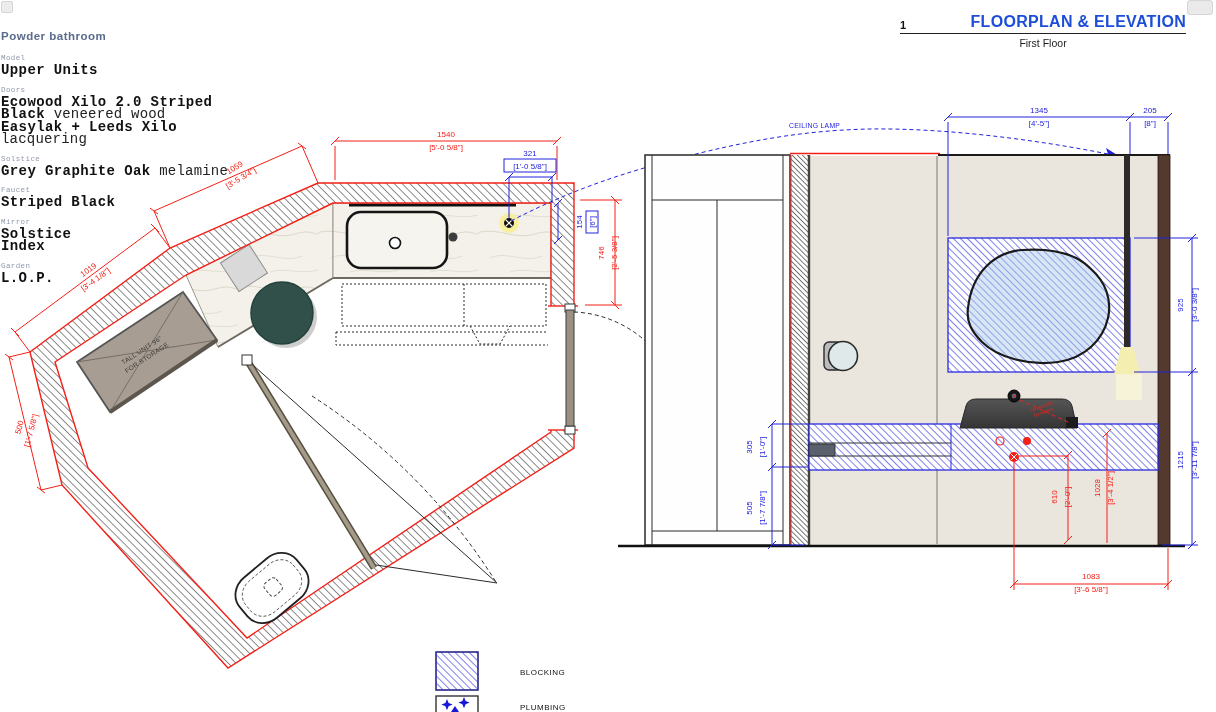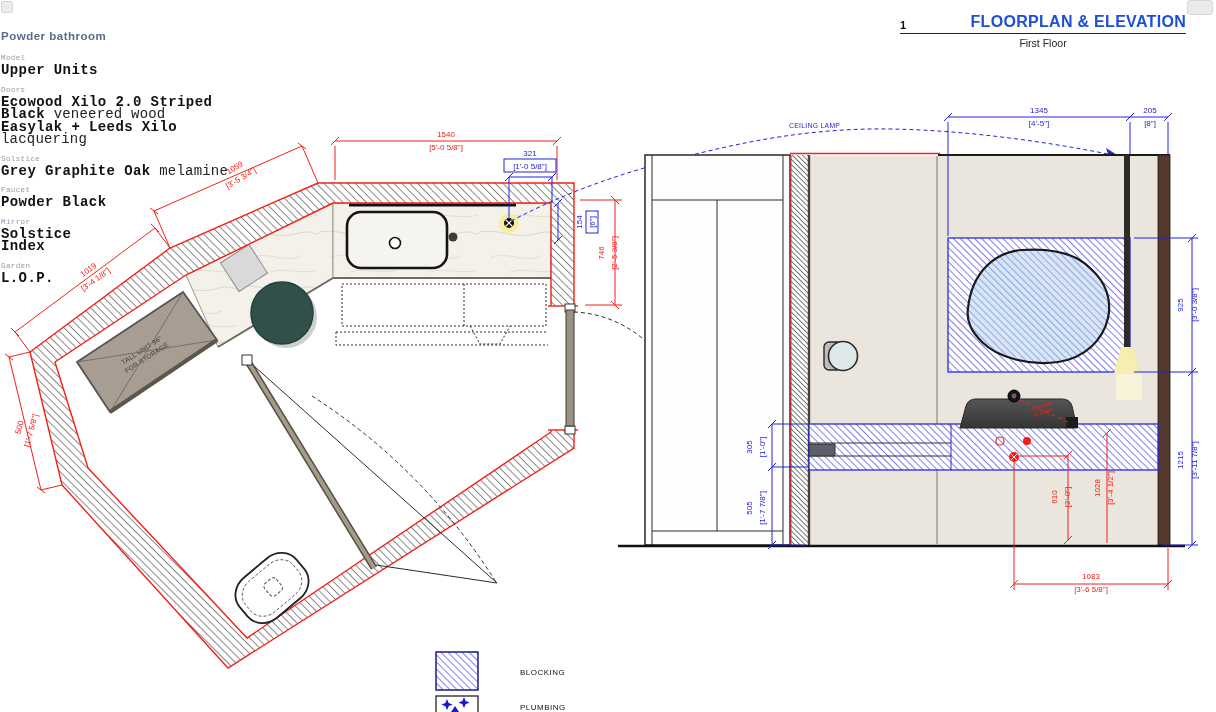--- a/index.html
+++ b/index.html
@@ -57,21 +57,21 @@
       <div class="spec-label">Doors</div>
       <div class="spec-line"><span class="v">Ecowood Xilo 2.0 Striped Black</span> <span class="n">veneered wood</span></div>
       <div class="spec-line"><span class="v">Easylak + Leeds Xilo</span> <span class="n">lacquering</span></div>
     </div>
     <div class="spec-item">
       <div class="spec-label">Solstice</div>
       <div class="spec-line"><span class="v">Grey Graphite Oak</span> <span class="n">melamine</span></div>
     </div>
     <div class="spec-item">
       <div class="spec-label">Faucet</div>
-      <div class="spec-line"><span class="v">Powder</span> <span class="v">Black</span></div>
+      <div class="spec-line"><span class="v">Striped</span> <span class="v">Black</span></div>
     </div>
     <div class="spec-item">
       <div class="spec-label">Mirror</div>
       <div class="spec-line"><span class="v">Solstice</span></div>
       <div class="spec-line"><span class="v">Index</span></div>
     </div>
     <div class="spec-item">
       <div class="spec-label">Garden</div>
       <div class="spec-line"><span class="v">L.O.P.</span></div>
     </div>

